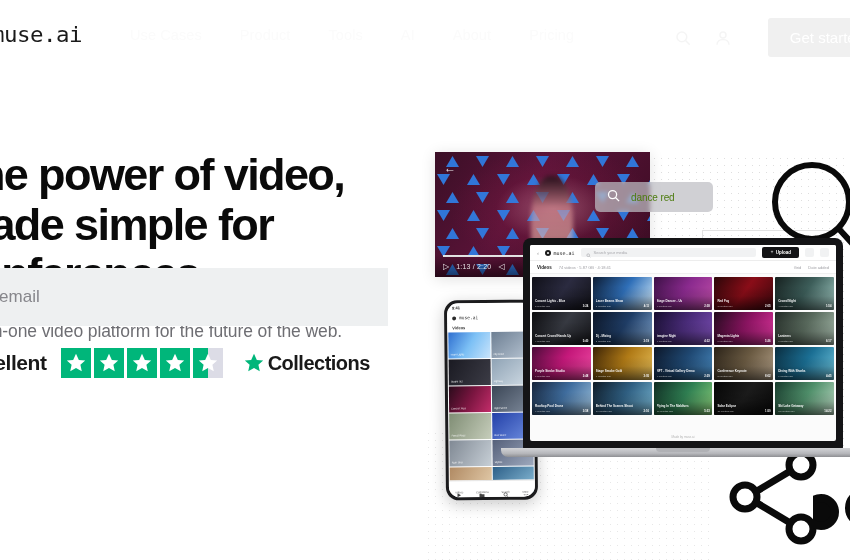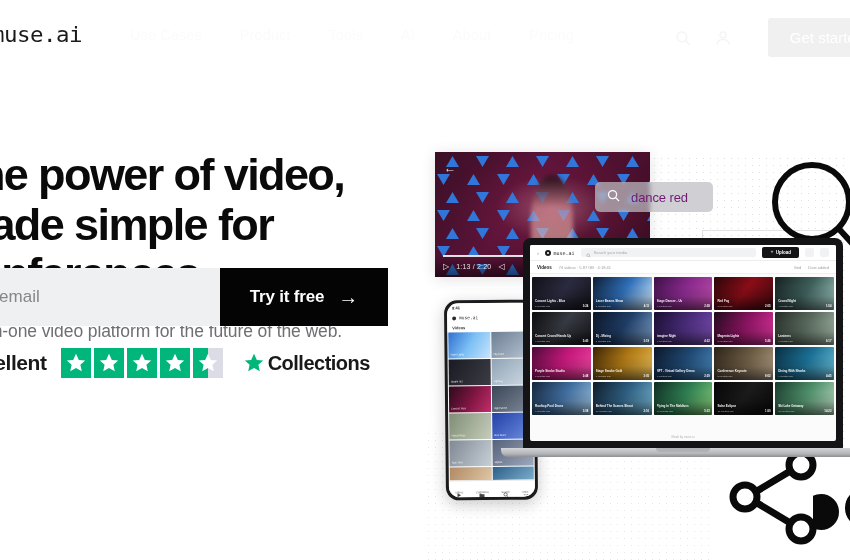--- a/index.html
+++ b/index.html
@@ -148,21 +148,21 @@
   #video-time { color: rgba(255,255,255,0.88); font-size: 7px; letter-spacing: 0.2px; }
 
   
   #search-pill {
     position: absolute; left: 180px; top: 72px; width: 118px; height: 30px;
     background: rgba(190,190,195,0.72);
     border-radius: 5px; display: flex; align-items: center; gap: 10px; padding-left: 11px;
     backdrop-filter: blur(2px);
     z-index: 12;
   }
-  #search-pill-text { font-size: 13px; color: #701a75; letter-spacing: -0.1px; }
+  #search-pill-text { font-size: 10px; color: #4d7c0f; letter-spacing: -0.1px; }
 
   
   #magnifier { position: absolute; left: 355px; top: 50px; width: 95px; height: 110px; }
 
   
   #share-icon { position: absolute; left: 310px; top: 340px; width: 105px; height: 95px; }
   #extra-circles { position: absolute; left: 398px; top: 370px; width: 60px; height: 90px; }
 
   
   #phone {
@@ -276,24 +276,20 @@
     <h1 id="headline">
       <span class="ln ln1">The power of video,</span>
       <span class="ln ln2">made simple for</span>
       <span class="ln ln3">conferences</span>
     </h1>
     <div id="subtitle">All-in-one video platform for the future of the web.</div>
   </div>
 
   <div id="signup-row">
     <input id="email-input" type="text" placeholder="Your email" style="">
-    <button id="try-free">
-      <span>Try it free</span>
-      <span class="arrow">→</span>
-    </button>
   </div>
 
   <div id="trustpilot">
     <span id="tp-word">Excellent</span>
     <span id="tp-stars">
       <span class="tp-star">
         <svg viewBox="0 0 24 24" width="22" height="22" fill="#fff">
             <polygon points="12,2 15.1,8.6 22,9.3 16.8,14 18.3,21 12,17.4 5.7,21 7.2,14 2,9.3 8.9,8.6"></polygon>
           </svg>
       </span>

